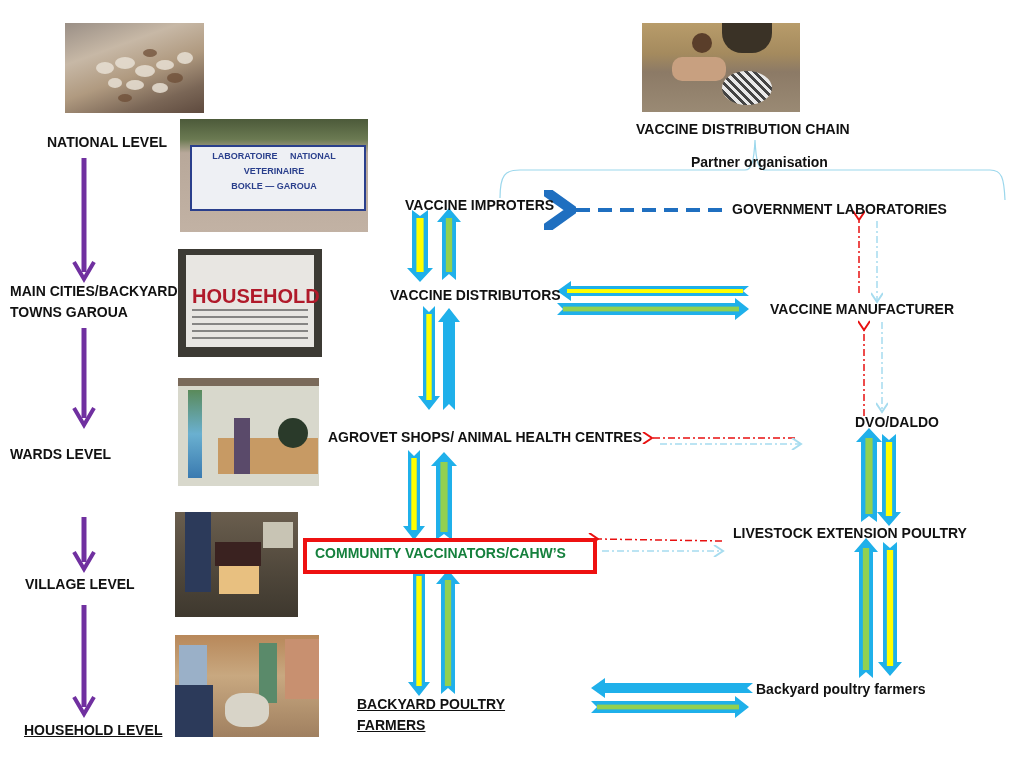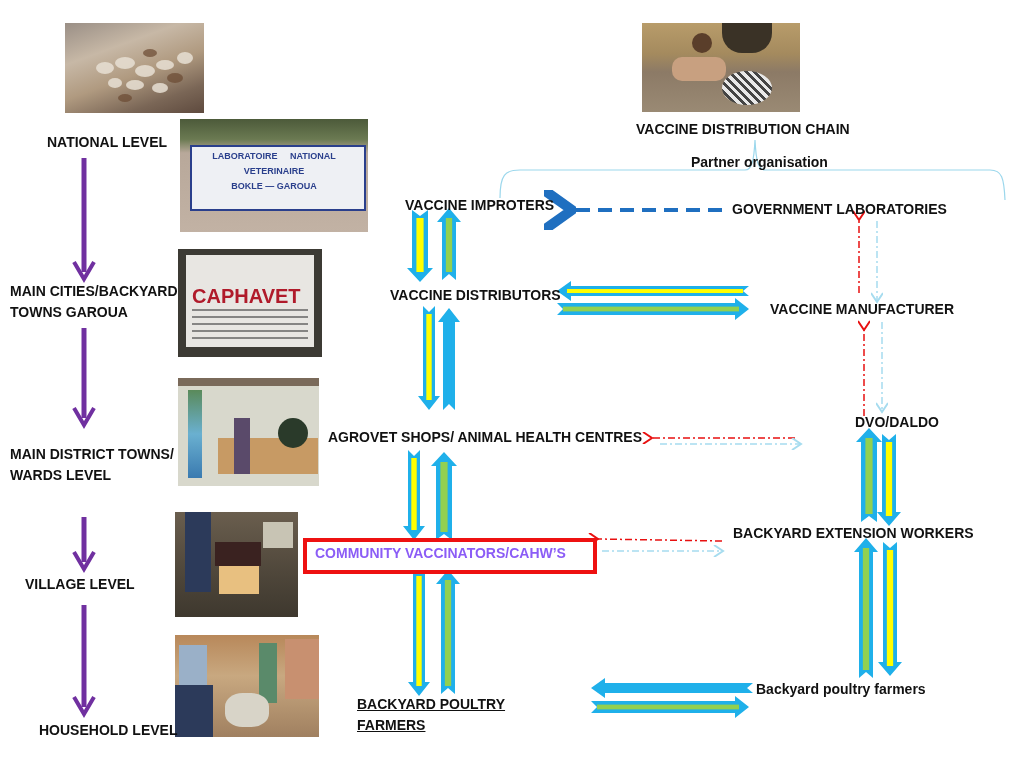--- a/index.html
+++ b/index.html
@@ -3,21 +3,21 @@
 <meta charset="utf-8">
 <style>
   html, body { margin:0; padding:0; }
   body { width:1024px; height:768px; position:relative; background:#ffffff; overflow:hidden;
          font-family:"Liberation Sans", sans-serif; }
   .lbl { position:absolute; font-weight:bold; font-size:14px; color:#111; white-space:nowrap; line-height:21px; }
   .photo { position:absolute; overflow:hidden; }
   svg.overlay { position:absolute; left:0; top:0; }
   .cvbox { position:absolute; left:303px; top:538px; width:286px; height:28px; border:4px solid #ee1111;
            box-sizing:content-box; background:#fff; }
-  .cvbox span { position:absolute; left:8px; top:3px; font-weight:bold; font-size:14px; color:#8b5cf6; white-space:nowrap; }
+  .cvbox span { position:absolute; left:8px; top:3px; font-weight:bold; font-size:14px; color:#15803d; white-space:nowrap; }
 </style>
 </head>
 <body>
 
 <div class="photo" style="left:65px;top:23px;width:139px;height:90px;background:linear-gradient(160deg,#9a8f86 0%,#c7b8a6 30%,#b09a80 55%,#7a6656 80%,#5e4a3e 100%);">
   <svg width="139" height="90">
     <g fill="#e8e0d4" opacity="0.85">
       <ellipse cx="40" cy="45" rx="9" ry="6"></ellipse>
         <ellipse cx="60" cy="40" rx="10" ry="6"></ellipse>
         <ellipse cx="80" cy="48" rx="10" ry="6"></ellipse>
@@ -39,21 +39,21 @@
   <div style="position:absolute;left:10px;top:26px;width:172px;height:62px;background:#eef0f4;border:2px solid #2a3f8c;"></div>
   <div style="position:absolute;left:0;top:30px;width:188px;text-align:center;font:bold 9px 'Liberation Sans',sans-serif;color:#2a3f8c;line-height:15px;">
     <div><span>LABORATOIRE</span>&nbsp;&nbsp;&nbsp;&nbsp;&nbsp;<span>NATIONAL</span></div>
     <div>VETERINAIRE</div>
     <div>BOKLE — GAROUA</div>
   </div>
 </div>
 
 <div class="photo" style="left:178px;top:249px;width:144px;height:108px;background:#3c3a34;">
   <div style="position:absolute;left:8px;top:6px;width:128px;height:92px;background:#e8e6e2;"></div>
-  <div style="position:absolute;left:14px;top:36px;font:bold 20px 'Liberation Sans',sans-serif;color:#b01a2a;">CAPHAVET</div>
+  <div style="position:absolute;left:14px;top:36px;font:bold 20px 'Liberation Sans',sans-serif;color:#b01a2a;">HOUSEHOLD</div>
   <div style="position:absolute;left:14px;top:60px;width:116px;height:30px;background:repeating-linear-gradient(180deg,#444 0 2px,#e8e6e2 2px 7px);opacity:0.6"></div>
 </div>
 
 <div class="photo" style="left:178px;top:378px;width:141px;height:108px;background:#d8d8cc;">
   <div style="position:absolute;left:0;top:0;width:141px;height:8px;background:#7a6a5a"></div>
   <div style="position:absolute;left:10px;top:12px;width:14px;height:88px;background:linear-gradient(180deg,#5a8a5a,#6ab0d0,#3a7ab0)"></div>
   <div style="position:absolute;left:40px;top:60px;width:100px;height:36px;background:#c79a64"></div>
   <div style="position:absolute;left:56px;top:40px;width:16px;height:56px;background:#5a4a6a"></div>
   <div style="position:absolute;left:100px;top:40px;width:30px;height:30px;background:#2a3a2a;border-radius:50%"></div>
 </div>
@@ -197,36 +197,35 @@
       </g>
     </g>
 </svg>
 
 <div class="lbl" style="left:47px;top:132px;">NATIONAL LEVEL</div>
 <div class="lbl" style="left:10px;top:281px;">
   <div>MAIN CITIES/BACKYARD</div>
   <div>TOWNS GAROUA</div>
 </div>
 <div class="lbl" style="left:10px;top:444px;">
-  <div>MAIN DISTRICT TOWNS/</div>
   <div>WARDS  LEVEL</div>
 </div>
 <div class="lbl" style="left:25px;top:574px;">VILLAGE LEVEL</div>
-<div class="lbl" style="left:39px;top:720px;">HOUSEHOLD LEVEL</div>
+<div class="lbl" style="left:24px;top:720px;text-decoration:underline;">HOUSEHOLD LEVEL</div>
 
 <div class="lbl" style="left:636px;top:119px;">VACCINE DISTRIBUTION  CHAIN</div>
 <div class="lbl" style="left:691px;top:140px;margin-top:12px;">Partner organisation</div>
 
 <div class="lbl" style="left:405px;top:195px;">VACCINE IMPROTERS</div>
 <div class="lbl" style="left:732px;top:199px;">GOVERNMENT LABORATORIES</div>
 <div class="lbl" style="left:390px;top:285px;">VACCINE DISTRIBUTORS</div>
 <div class="lbl" style="left:770px;top:299px;">VACCINE MANUFACTURER</div>
 <div class="lbl" style="left:328px;top:427px;">AGROVET SHOPS/ ANIMAL HEALTH CENTRES</div>
 <div class="lbl" style="left:855px;top:412px;">DVO/DALDO</div>
-<div class="lbl" style="left:733px;top:523px;">BACKYARD EXTENSION WORKERS</div>
+<div class="lbl" style="left:733px;top:523px;">LIVESTOCK EXTENSION POULTRY</div>
 <div class="cvbox">
   <span>COMMUNITY VACCINATORS/CAHW’S</span>
 </div>
 <div class="lbl" style="left:357px;top:694px;text-decoration:underline;">
   <div>BACKYARD POULTRY</div>
   <div>FARMERS</div>
 </div>
 <div class="lbl" style="left:756px;top:679px;">
   <div>Backyard poultry farmers</div>
 </div>

